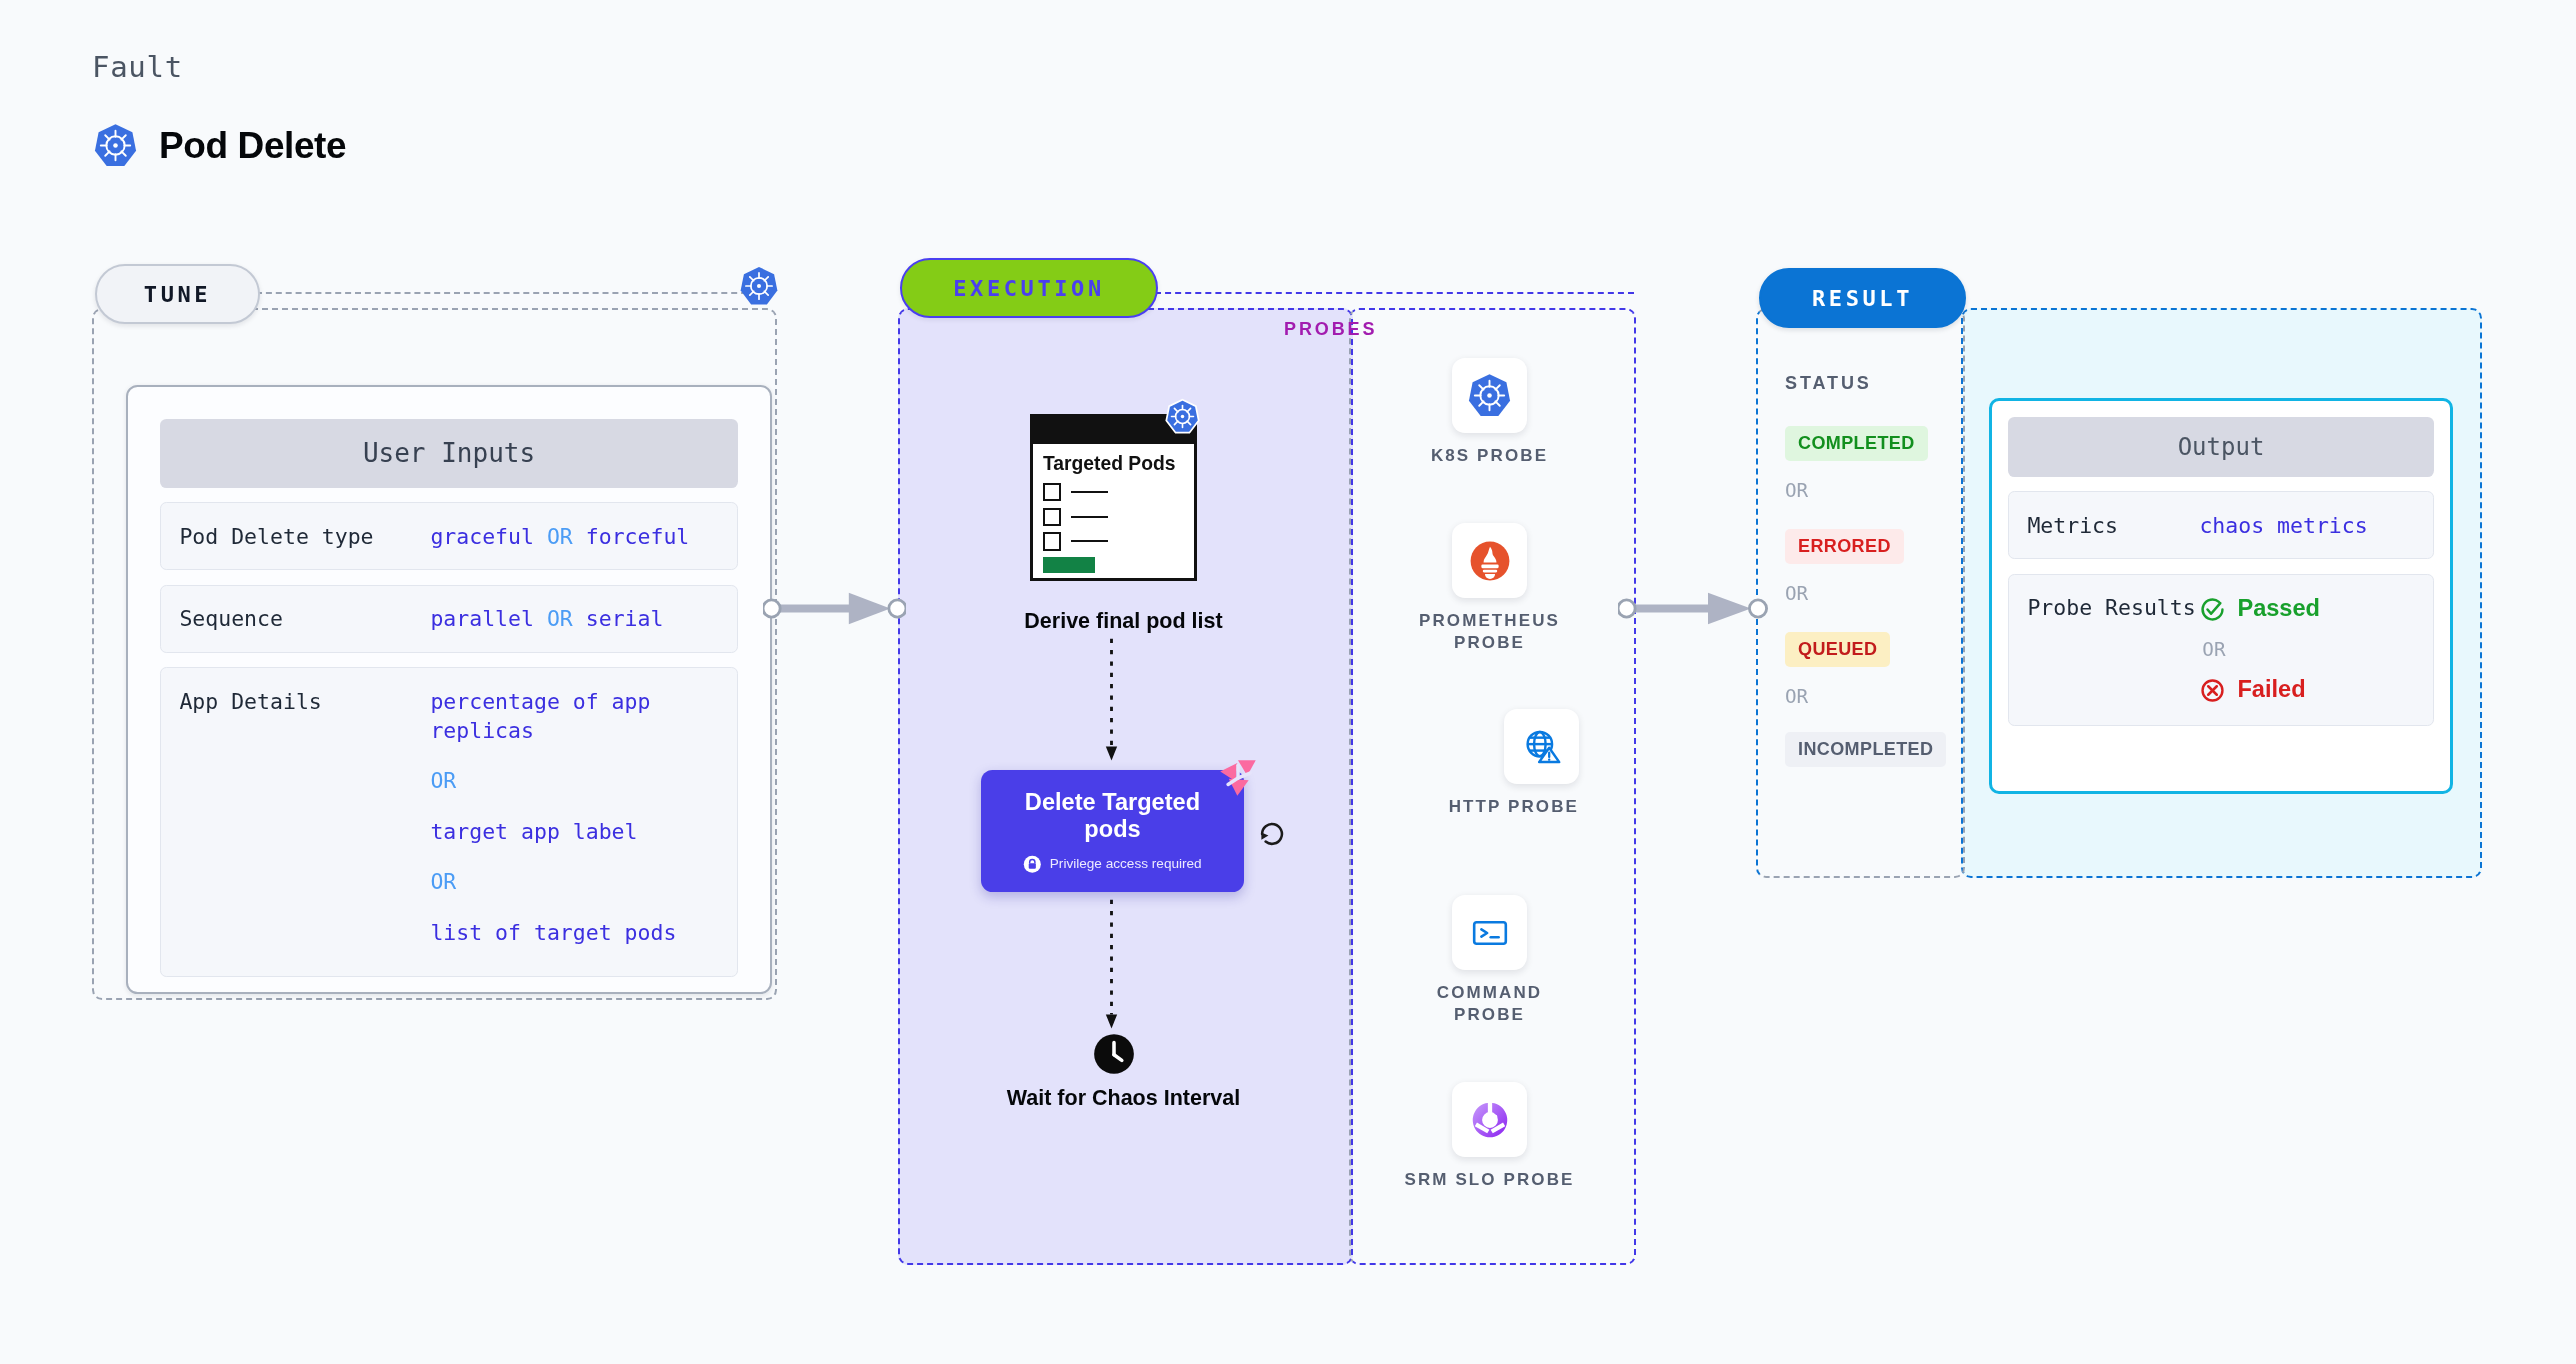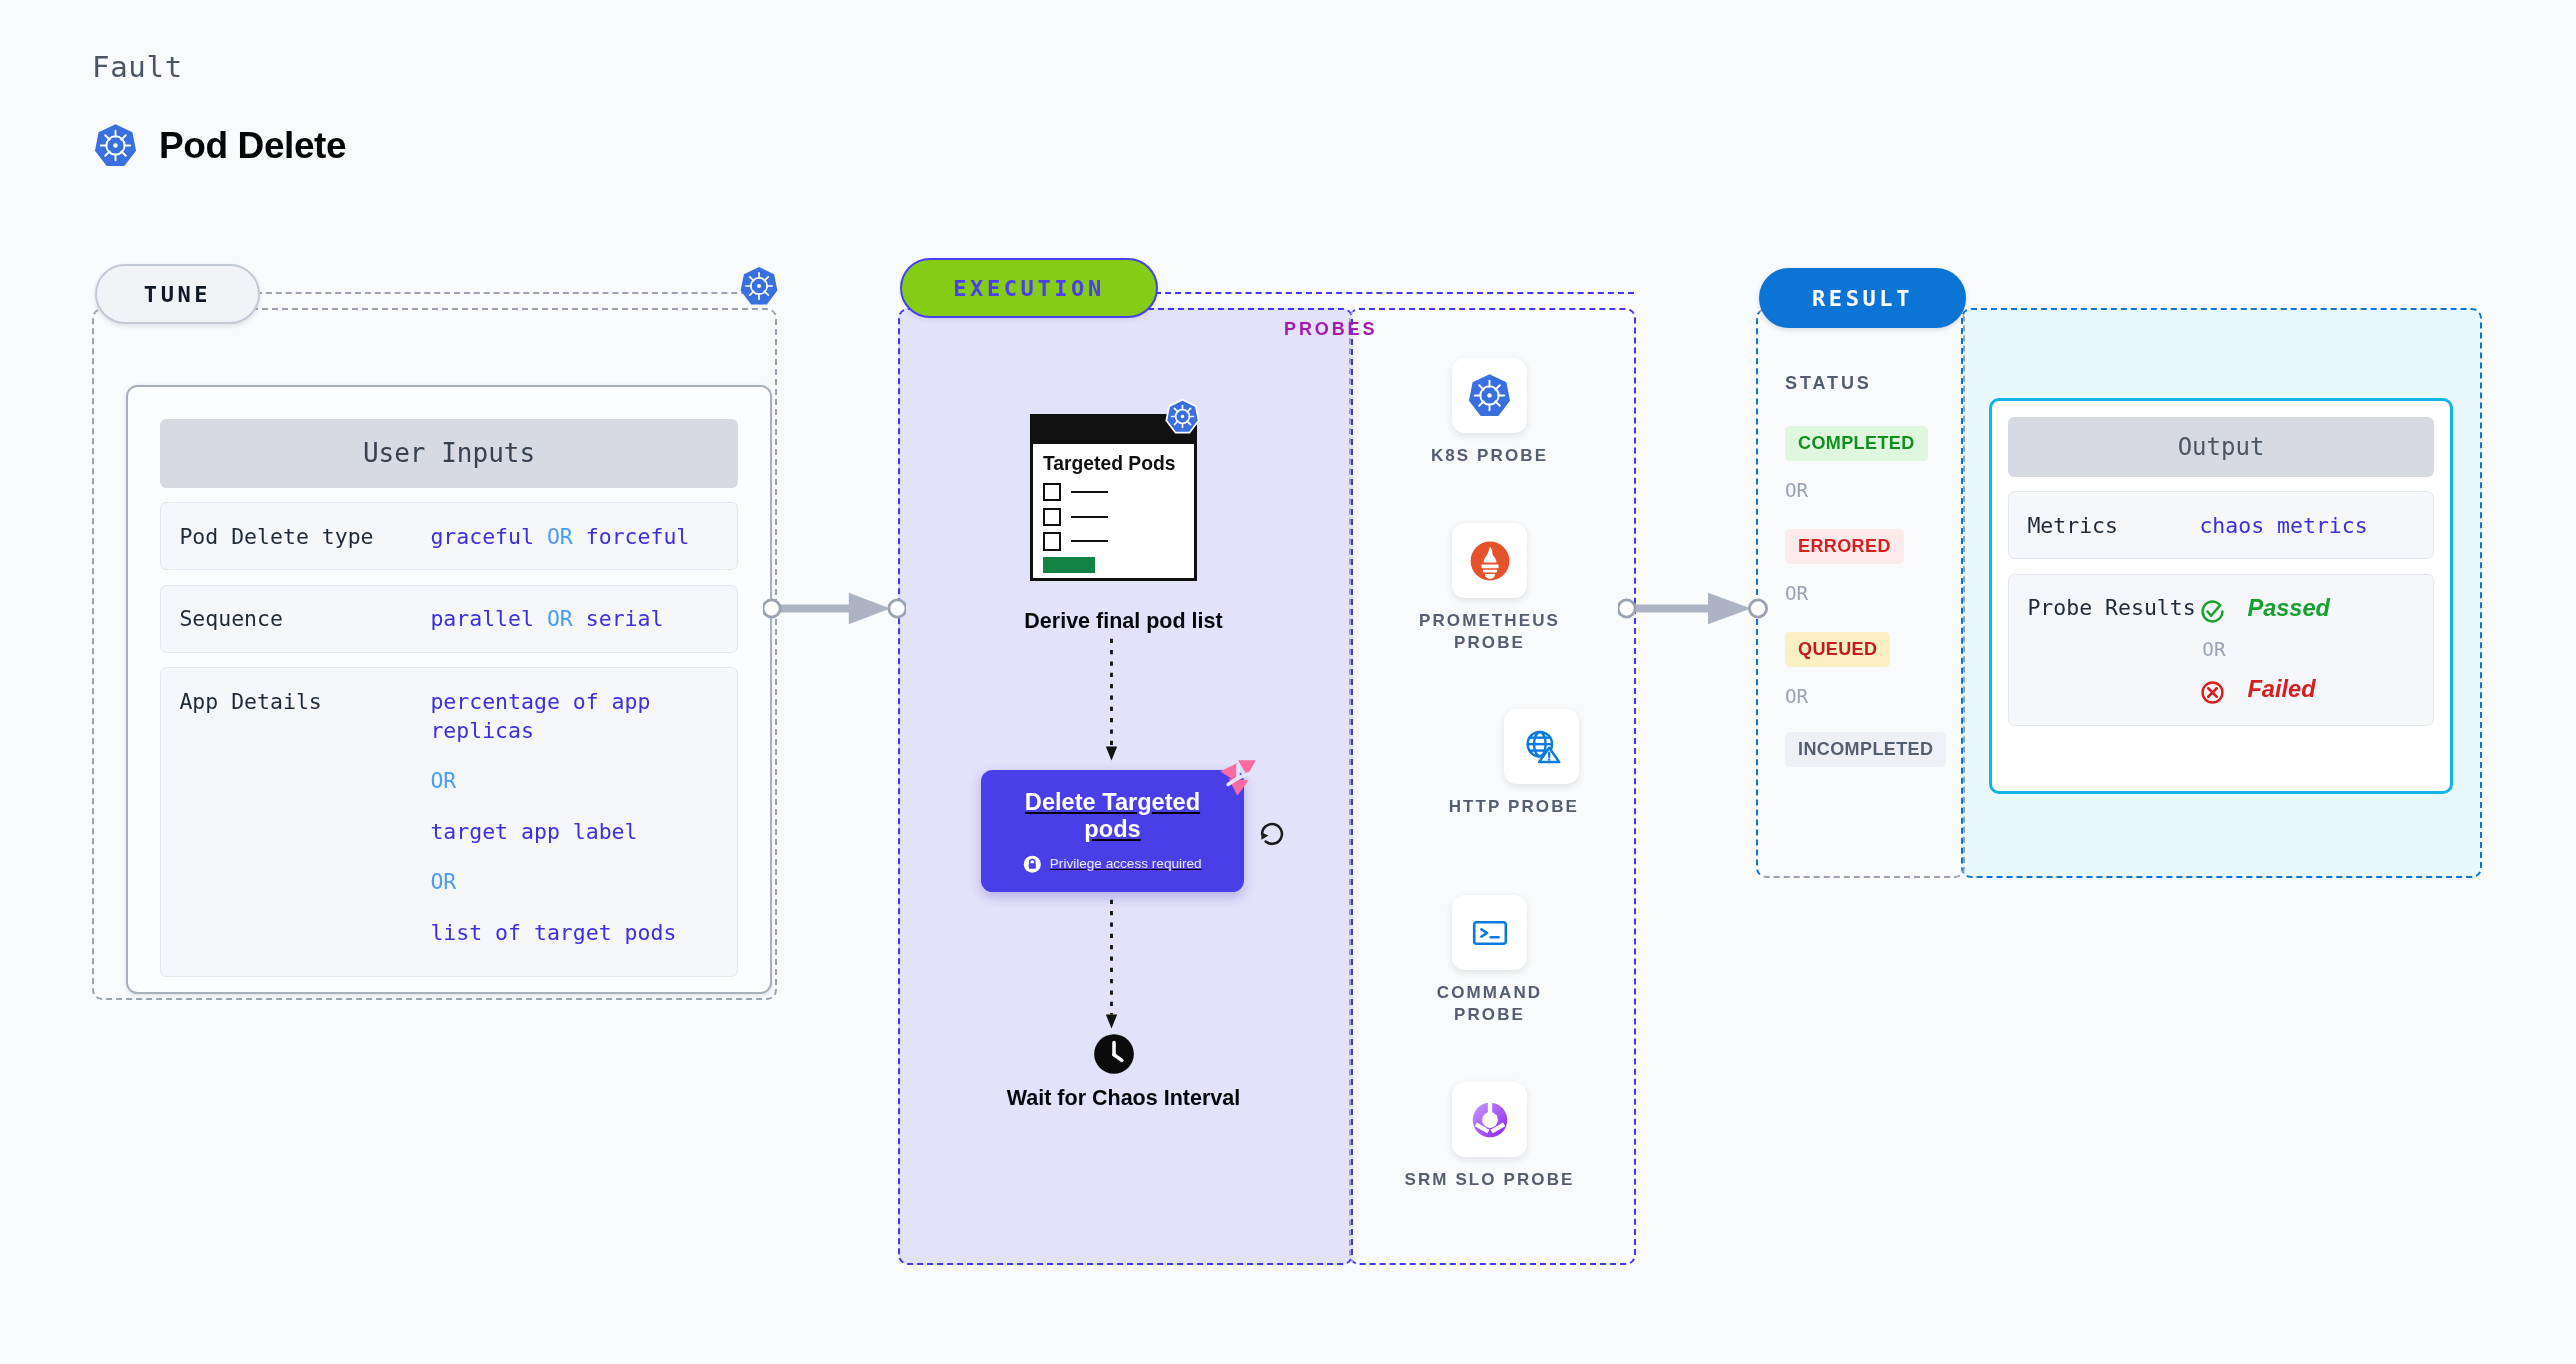--- a/index.html
+++ b/index.html
@@ -107,21 +107,20 @@
     position:absolute;left:898px;top:609px;width:451px;text-align:center;
     font-size:21.5px;font-weight:bold;color:#05070a;
   }
 
   #delete-node{
     position:absolute;left:981px;top:770px;width:263px;height:122px;
     background:#4a3ee8;border-radius:11.5px;
     box-shadow:0 4.3px 11.5px rgba(40,30,160,.25);
     display:flex;flex-direction:column;align-items:center;justify-content:center;
     z-index:4;
-    text-decoration:underline;
   }
   #delete-node-title{
     color:#fff;font-size:23.6px;font-weight:bold;line-height:1.15;text-align:center;
     max-width:215px;
   }
   #delete-node-sub{display:flex;align-items:center;gap:7.9px;margin-top:11.5px;}
   #delete-node-sub span{color:#eceaff;font-size:13.6px;}
   #chaos-badge{position:absolute;left:1216px;top:756px;z-index:5;}
   #retry-icon{position:absolute;left:1255px;top:817px;z-index:5;}
 
@@ -177,21 +176,21 @@
   }
 
   #output-card{
     position:absolute;left:1989px;top:398px;width:458px;height:390px;
     background:#ffffff;border:3.6px solid #11b4e4;border-radius:10px;
   }
   #output-card .card-title{background:#d7d9e3;height:60px;font-size:24px;color:#4b5563;}
   #output-card .row{font-size:21.5px;}
   #output-card .row .k{width:172px;}
   #metrics-val{color:#3b2fe0;font-family:"DejaVu Sans Mono",monospace;}
-  .pr-line{display:flex;align-items:flex-end;gap:21px;font-style:italic;}
+  .pr-line{display:flex;align-items:center;gap:11px;}
   .pr-or{color:#9aa3b2;font-family:"DejaVu Sans Mono",monospace;font-size:19.3px;margin:11.5px 0 11.5px 2.9px;}
   .pr-pass{color:#18a02c;font-size:23.6px;font-weight:bold;font-family:"Liberation Sans",sans-serif;}
   .pr-fail{color:#d81f1f;font-size:23.6px;font-weight:bold;font-family:"Liberation Sans",sans-serif;}
 
   
   .connector{position:absolute;z-index:8;}
 </style>
 </head>
 <body>
 

